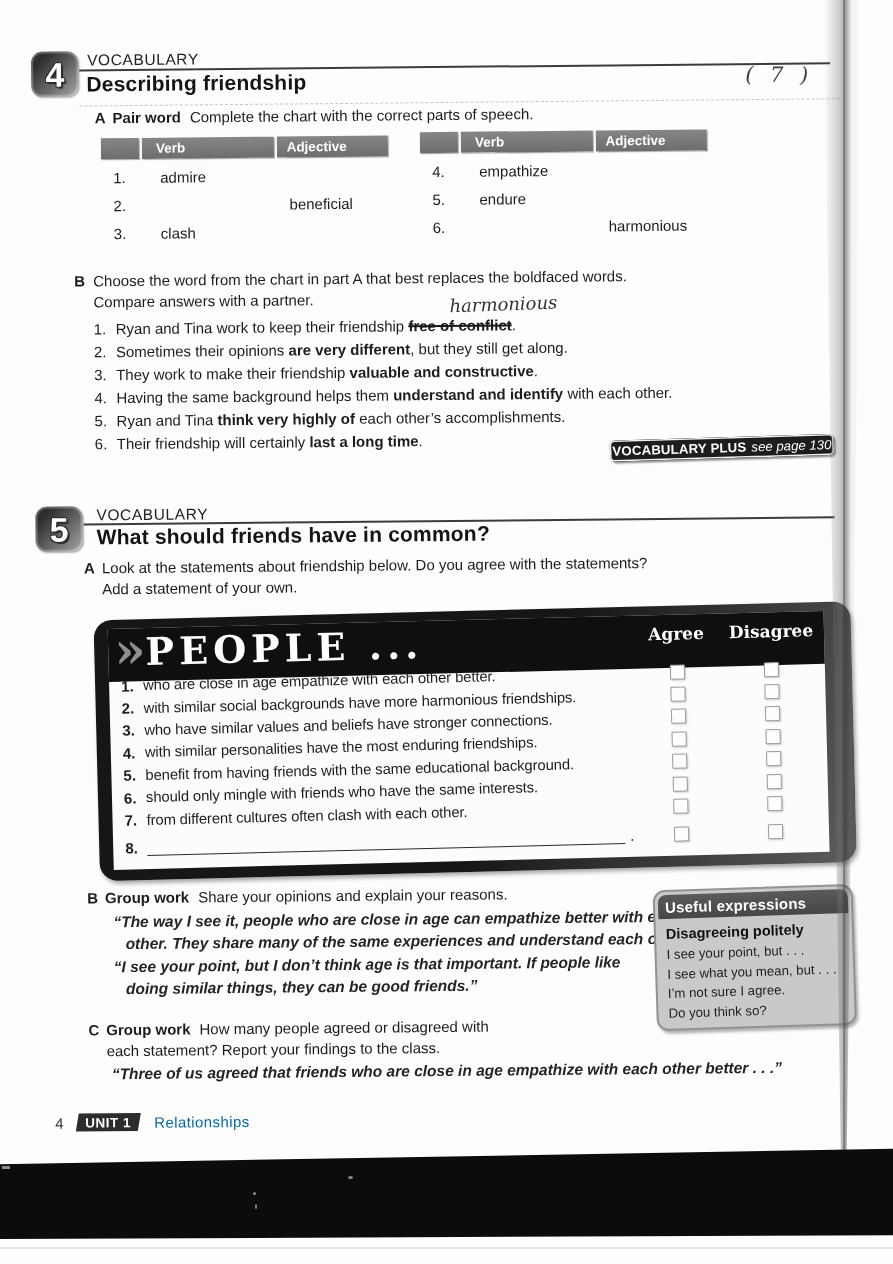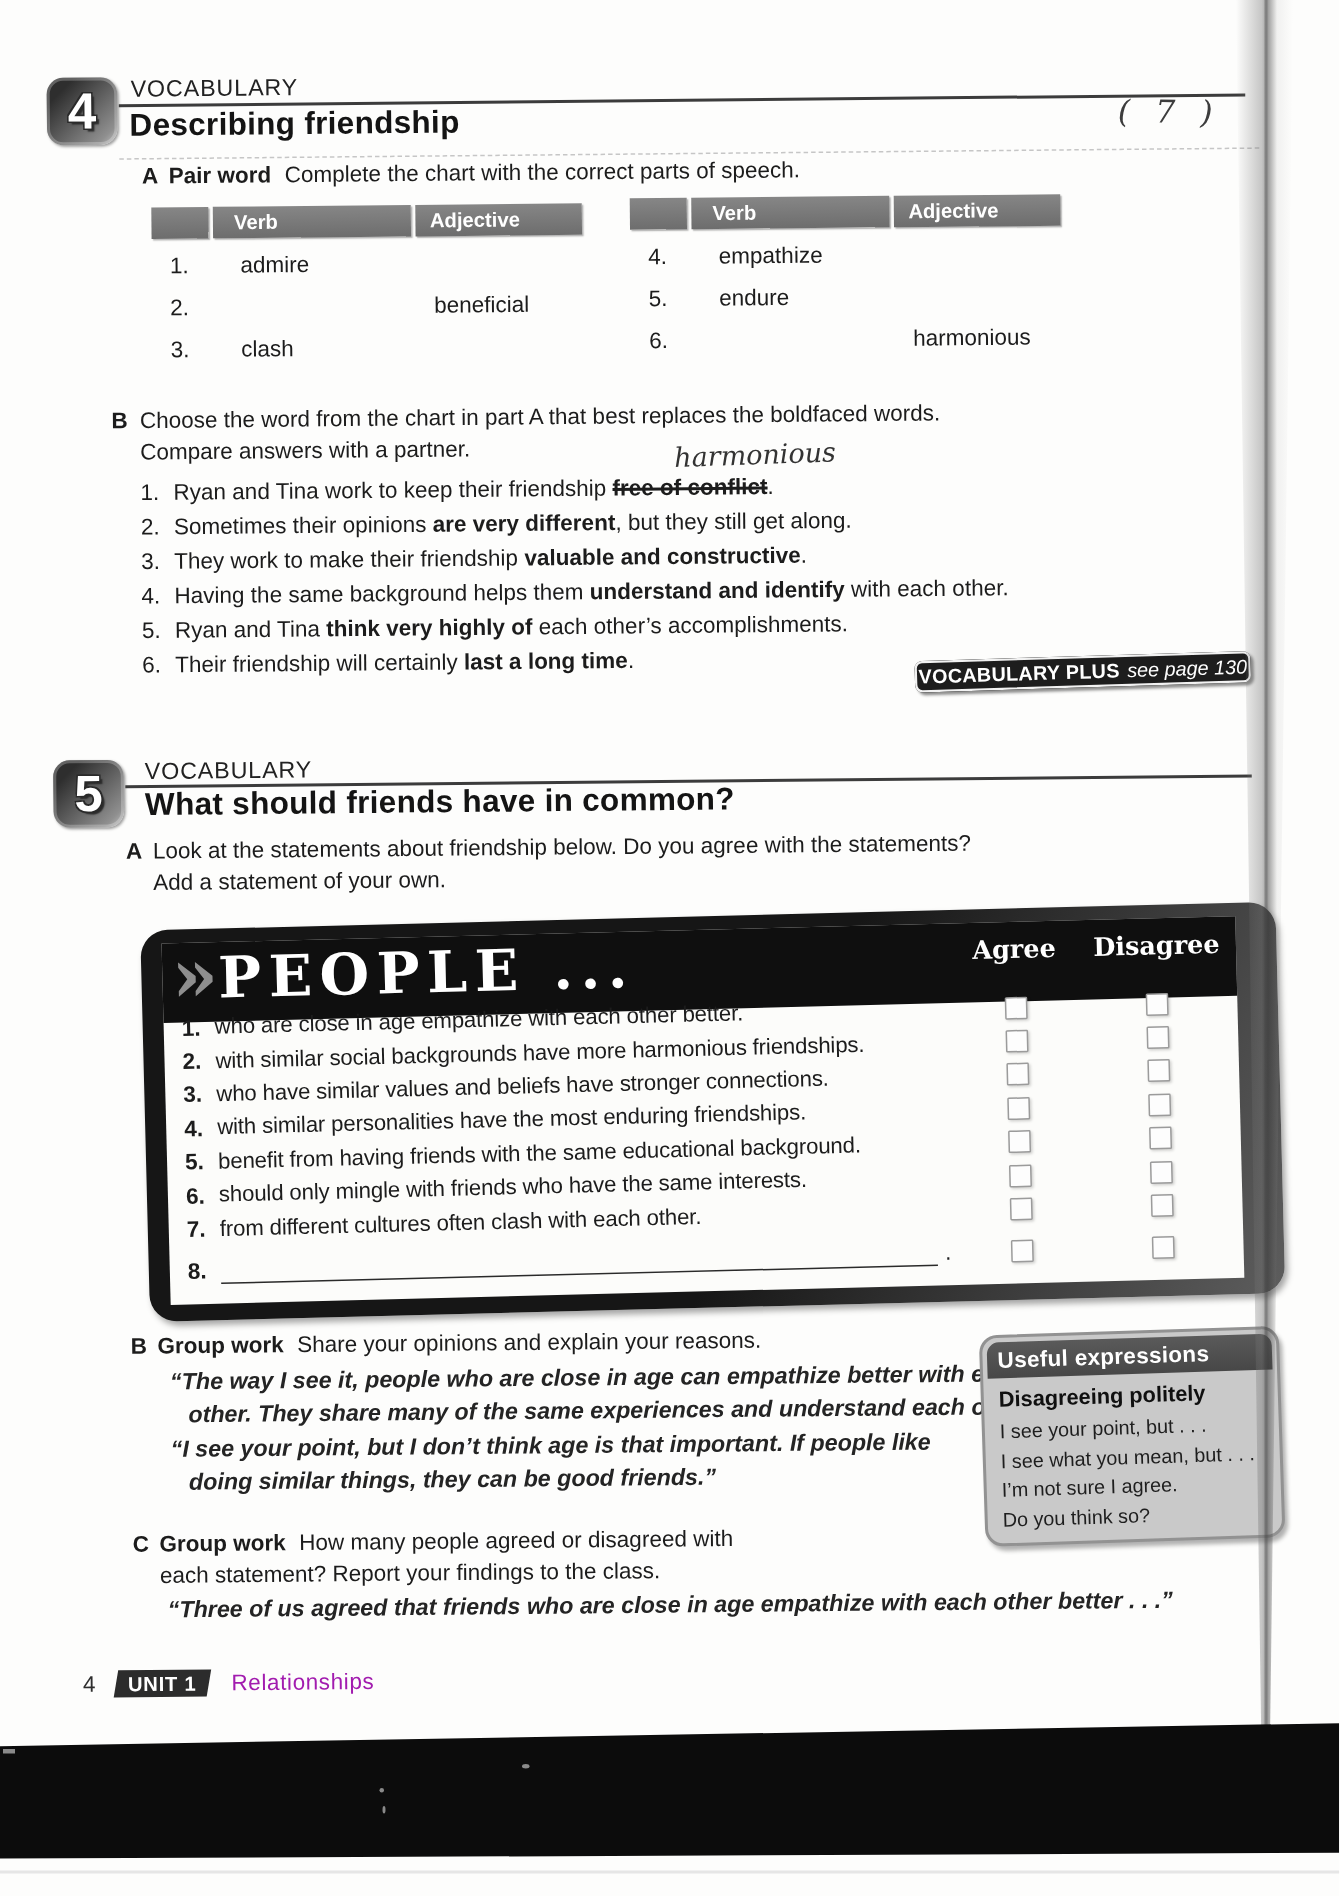--- a/index.html
+++ b/index.html
@@ -85,21 +85,21 @@
     margin:3px 3px 0 3px;display:flex;align-items:center;color:#fff;font-weight:bold;
     font-size:15px;padding-left:7px;letter-spacing:.2px;}
   .ue-sub{font-weight:bold;font-size:14.5px;color:#101010;margin:7px 0 3px 10px;}
   .ue-items{margin-left:10px;font-size:13.2px;line-height:19.5px;color:#1e1e1e;}
 
   
   .pagenum{position:absolute;font-size:15px;color:#2e2e2e;}
   .unit-badge{position:absolute;width:62px;height:18px;background:#2c2c2c;transform:skewX(-10deg);
     display:flex;align-items:center;justify-content:center;}
   .unit-badge span{color:#fff;font-weight:bold;font-size:13.5px;letter-spacing:.5px;transform:skewX(10deg);}
-  .unit-title{position:absolute;font-size:15px;color:#a21caf;letter-spacing:.4px;}
+  .unit-title{position:absolute;font-size:15px;color:#0369a1;letter-spacing:.4px;}
 
   
   .edge-shadow{position:absolute;left:824px;top:0;width:38px;height:1150px;
     background:linear-gradient(to right,rgba(120,120,120,0) 0%,rgba(115,115,115,.40) 45%,rgba(60,60,60,.50) 56%,rgba(150,150,150,.12) 72%,rgba(255,255,255,0) 100%);
     clip-path:polygon(0 0,100% 0,60% 100%,44% 100%);}
   .edge-line{position:absolute;left:843px;top:0;width:2px;height:1150px;background:rgba(70,70,70,.40);}
   .scan-band{position:absolute;left:0;top:1144px;width:893px;height:96px;background:#0c0c0c;
     clip-path:polygon(0 21%,100% 5%,100% 95%,0 99%);}
   .speck{position:absolute;background:#8a8a8a;border-radius:50%;}
   .below-line{position:absolute;left:0;top:1247px;width:893px;height:2px;background:#e6e6e6;}

